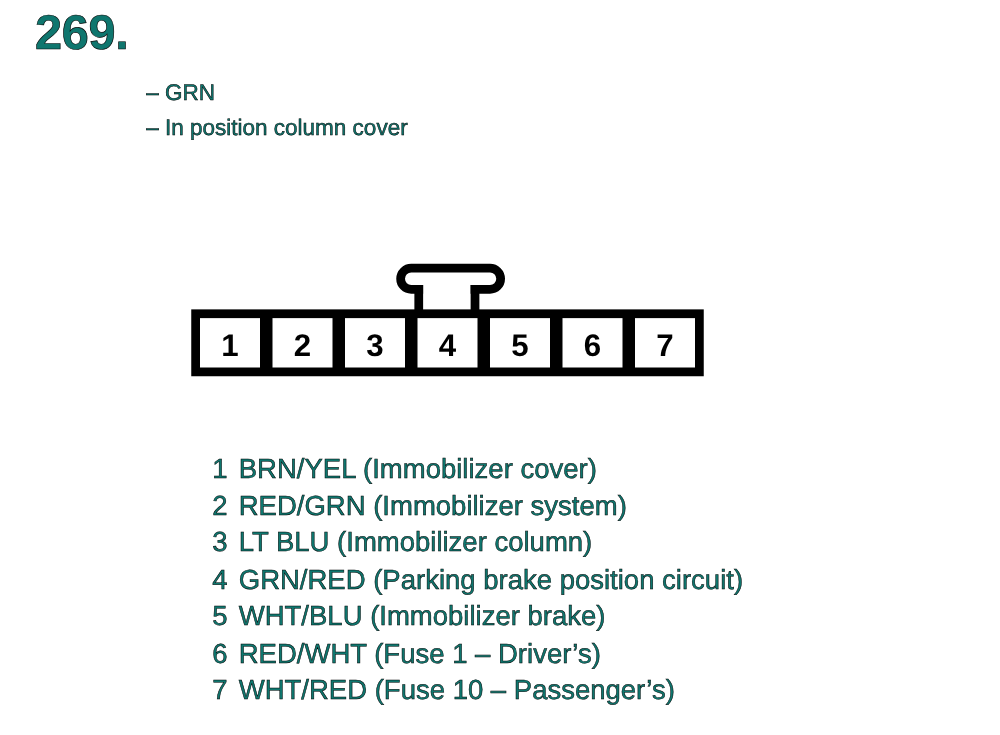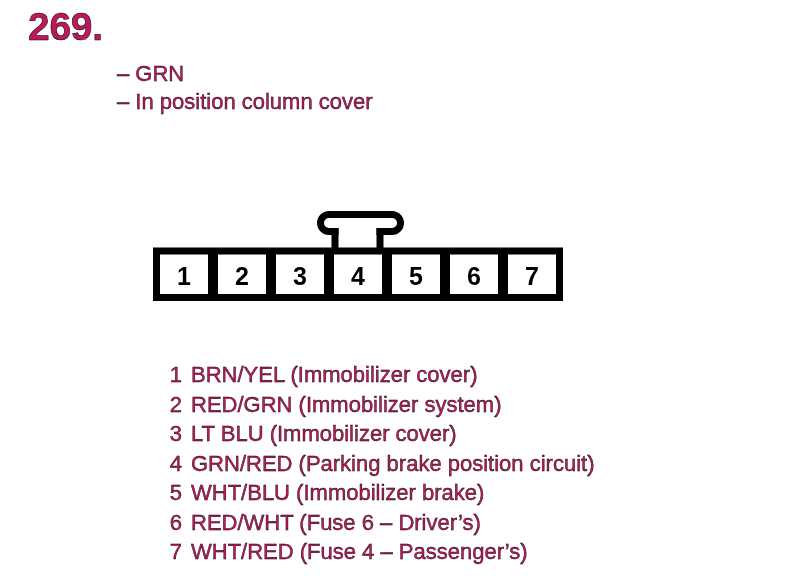--- a/index.html
+++ b/index.html
@@ -5,21 +5,21 @@
   html, body {
     margin: 0;
     padding: 0;
     background: #ffffff;
   }
   .page {
     position: relative;
     width: 648px;
     height: 588px;
     background: #ffffff;
-    color: #be185d;
+    color: #0f766e;
     font-family: "Liberation Sans", sans-serif;
     overflow: hidden;
   }
   .title {
     position: absolute;
     left: 28px;
     top: 6px;
     margin: 0;
     font-size: 39px;
     font-weight: bold;
@@ -30,21 +30,21 @@
     gap: 15px;
     -webkit-text-stroke: 0.5px #000;
   }
   .details {
     position: absolute;
     left: 117px;
     top: 60px;
     margin: 0;
     padding: 0;
     list-style: none;
-    font-size: 22px;
+    font-size: 18px;
     line-height: 28px;
     white-space: nowrap;
     -webkit-text-stroke: 0.4px #000;
   }
   .connector-svg {
     position: absolute;
     left: 140px;
     top: 200px;
   }
   .cavity-number {
@@ -122,33 +122,33 @@
     <li class="pin-row">
       <span class="pin-num">1</span>
       <span class="pin-desc">BRN/YEL (Immobilizer cover)</span>
     </li>
     <li class="pin-row">
       <span class="pin-num">2</span>
       <span class="pin-desc">RED/GRN (Immobilizer system)</span>
     </li>
     <li class="pin-row">
       <span class="pin-num">3</span>
-      <span class="pin-desc">LT BLU (Immobilizer cover)</span>
+      <span class="pin-desc">LT BLU (Immobilizer column)</span>
     </li>
     <li class="pin-row">
       <span class="pin-num">4</span>
       <span class="pin-desc">GRN/RED (Parking brake position circuit)</span>
     </li>
     <li class="pin-row">
       <span class="pin-num">5</span>
       <span class="pin-desc">WHT/BLU (Immobilizer brake)</span>
     </li>
     <li class="pin-row">
       <span class="pin-num">6</span>
-      <span class="pin-desc">RED/WHT (Fuse 6 – Driver’s)</span>
+      <span class="pin-desc">RED/WHT (Fuse 1 – Driver’s)</span>
     </li>
     <li class="pin-row">
       <span class="pin-num">7</span>
-      <span class="pin-desc">WHT/RED (Fuse 4 – Passenger’s)</span>
+      <span class="pin-desc">WHT/RED (Fuse 10 – Passenger’s)</span>
     </li>
   </ol>
 
 </main>
 
 </body></html>

